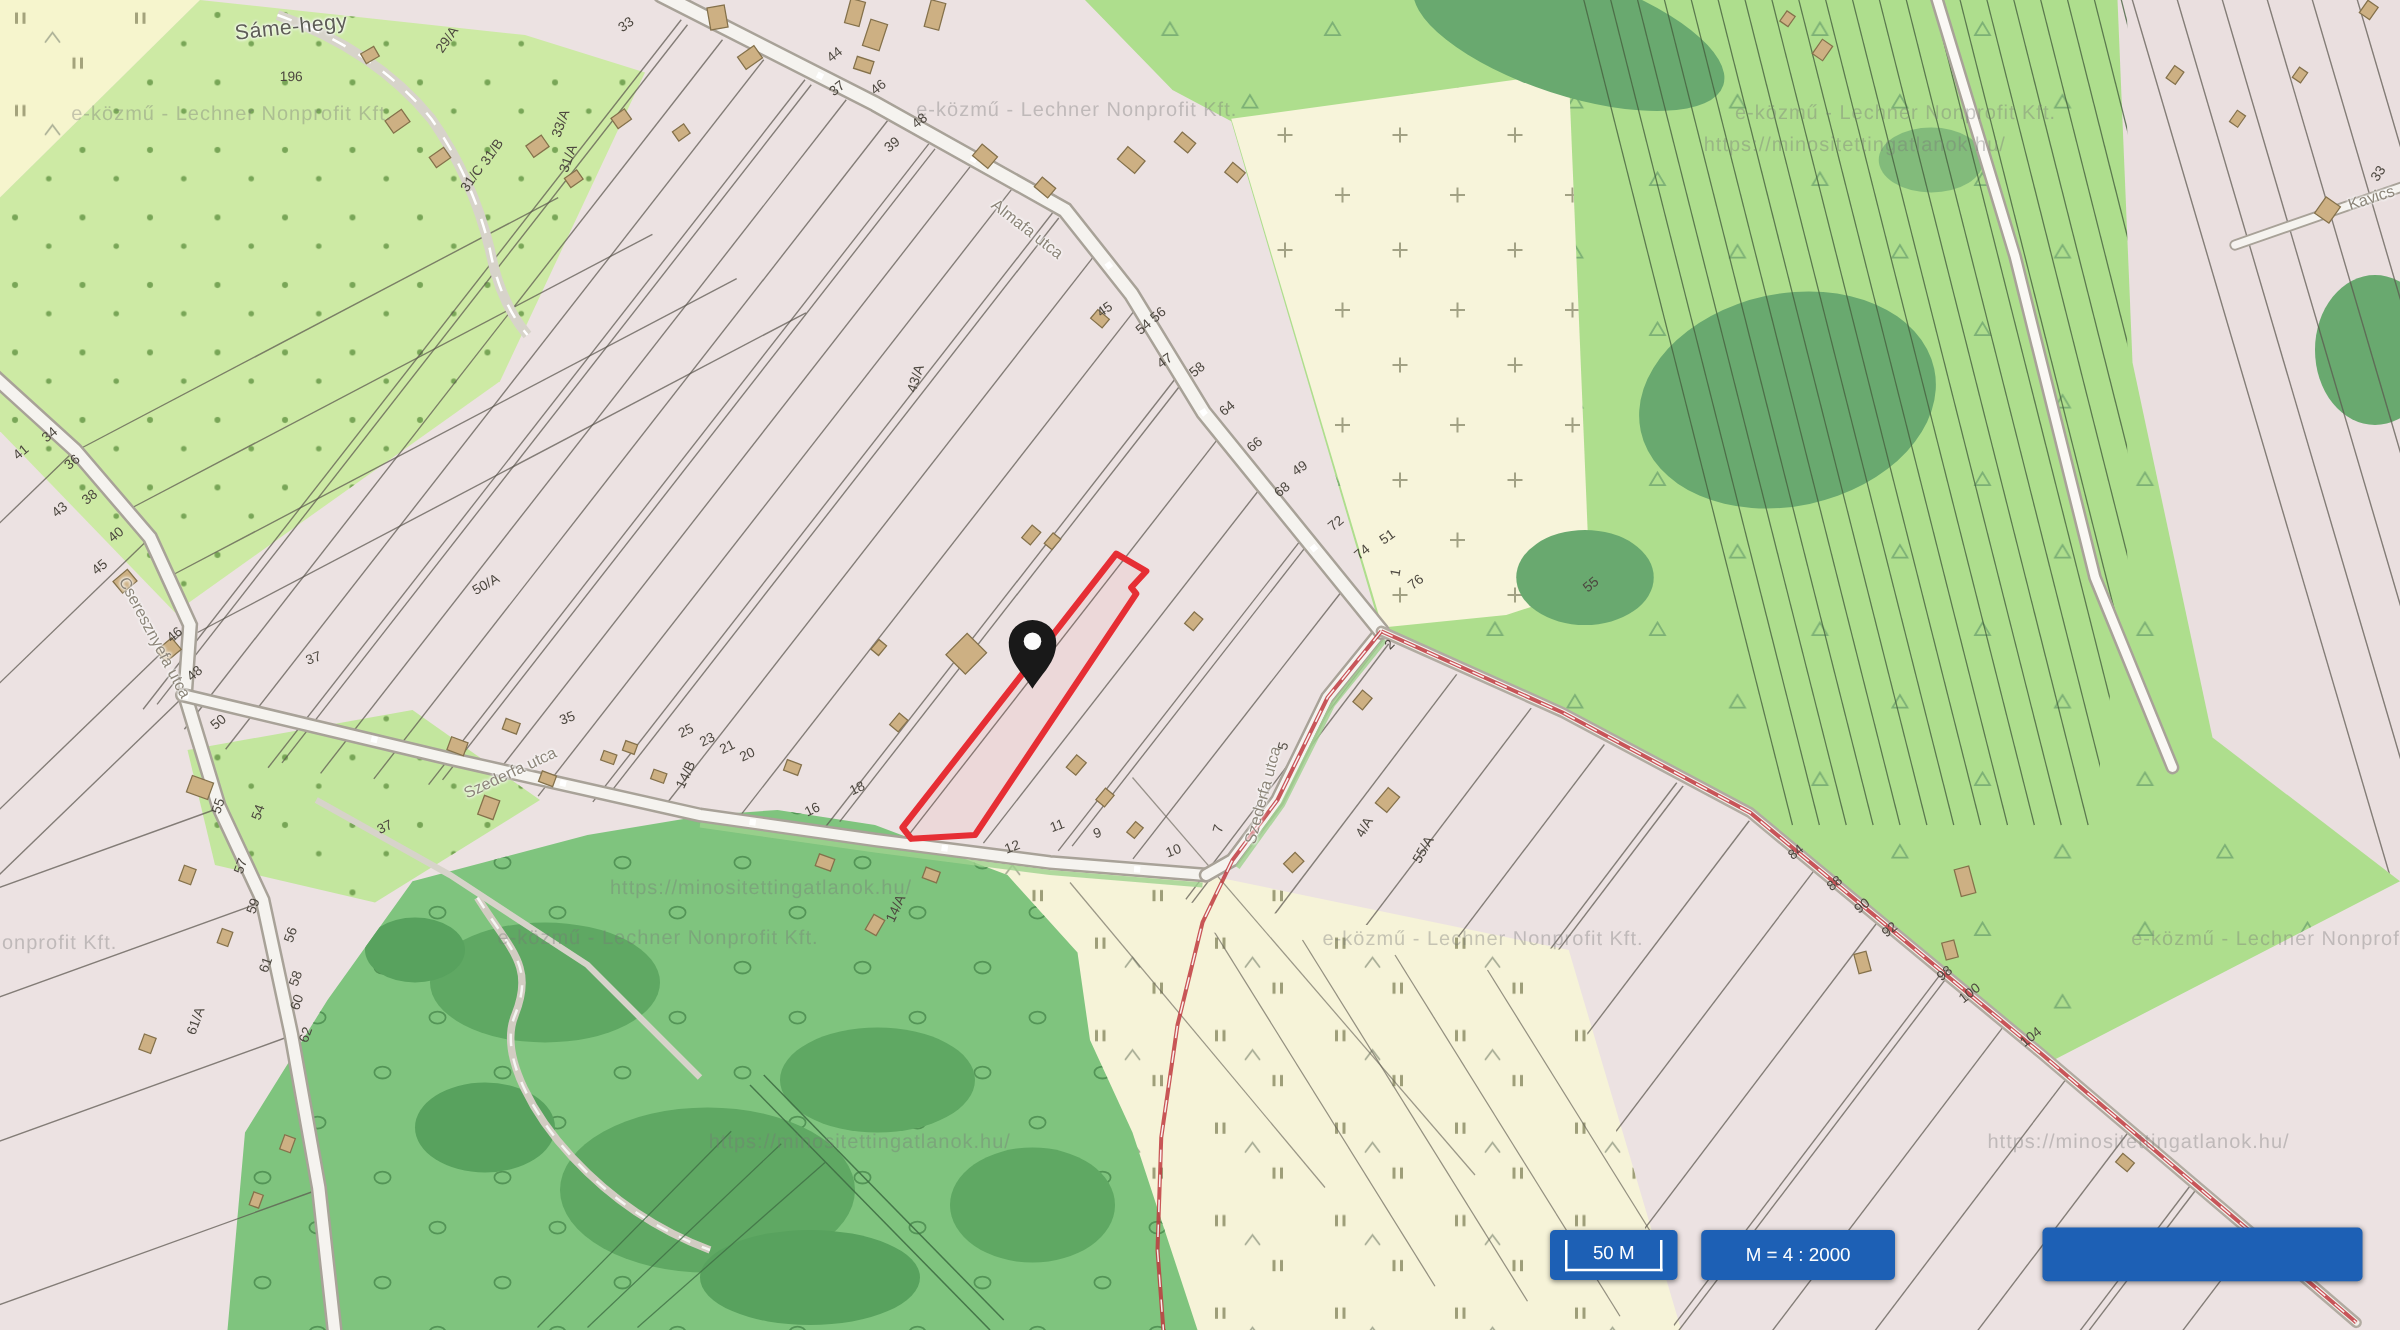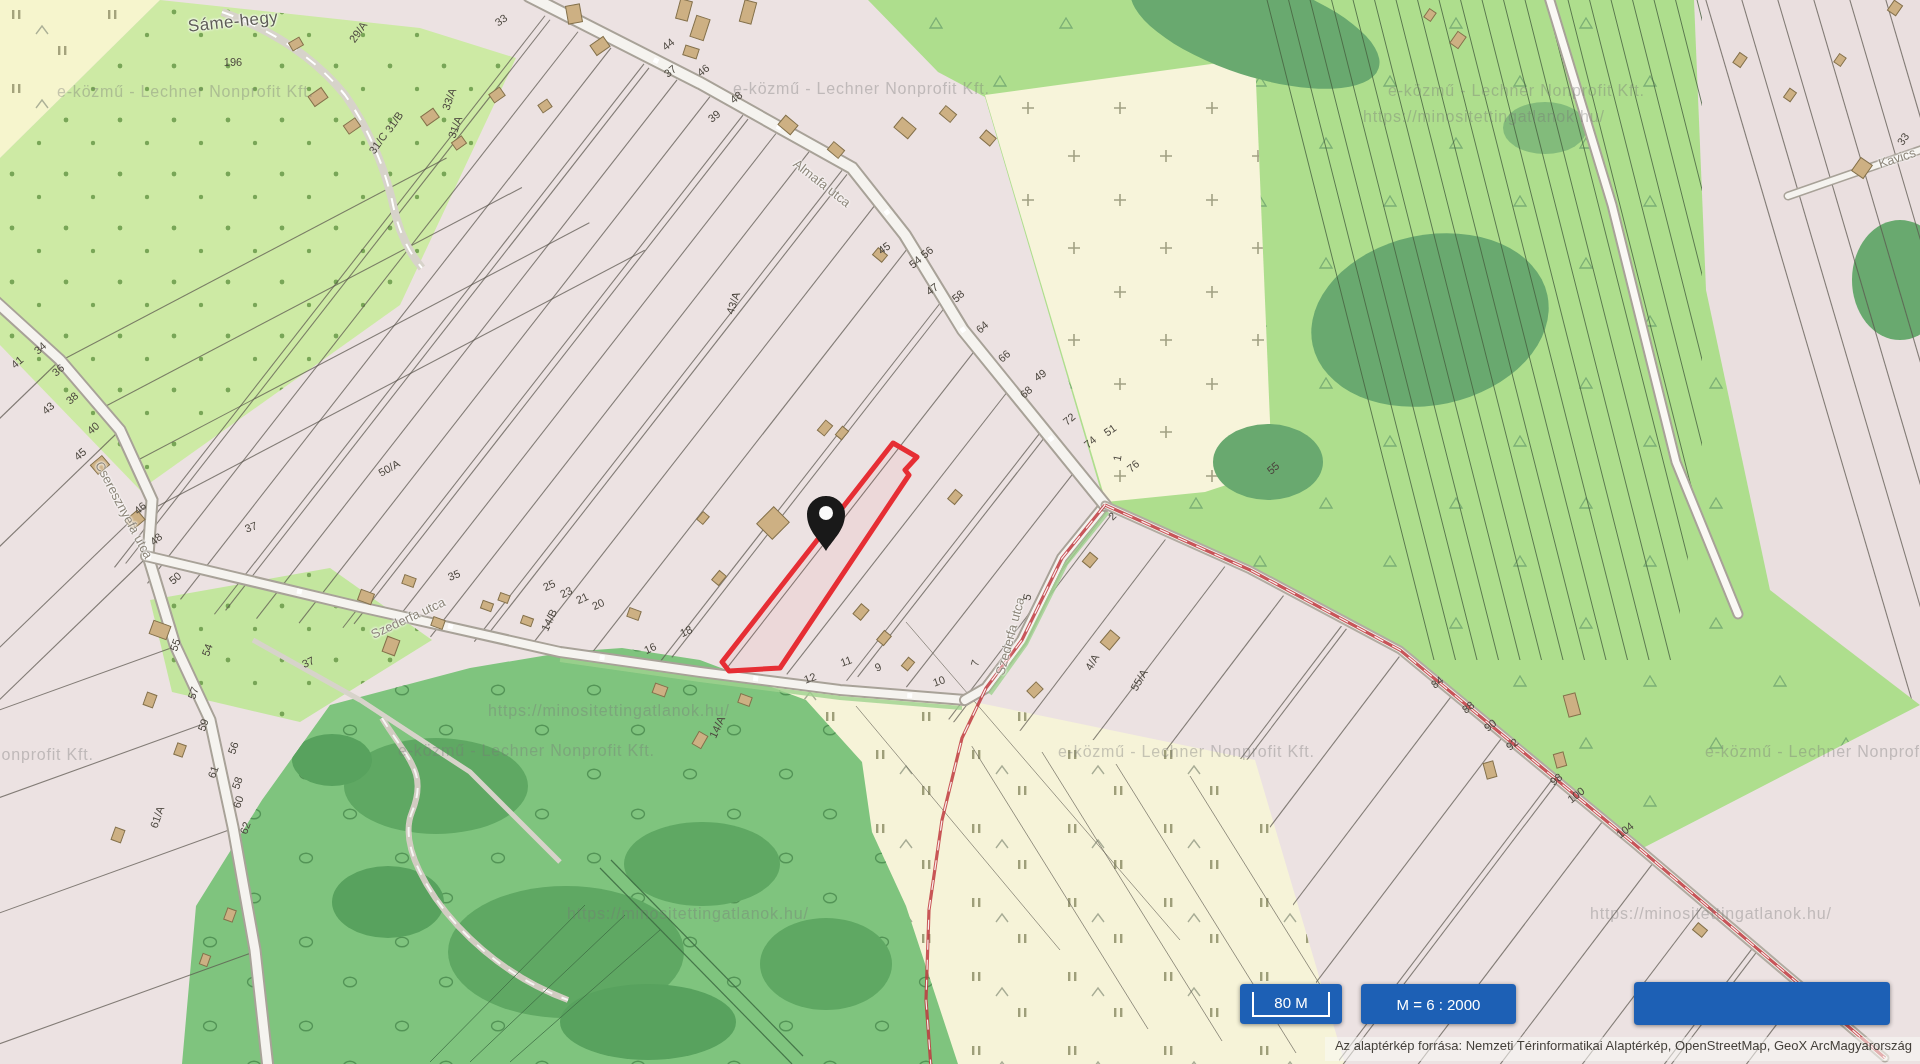--- a/index.html
+++ b/index.html
@@ -427,22 +427,21 @@
       <span class="pnum" style="left: 1490px; top: 725px; --r: -38deg;">90</span>
       <span class="pnum" style="left: 1512px; top: 744px; --r: -38deg;">92</span>
       <span class="pnum" style="left: 1556px; top: 779px; --r: -38deg;">98</span>
       <span class="pnum" style="left: 1576px; top: 795px; --r: -38deg;">100</span>
       <span class="pnum" style="left: 1625px; top: 830px; --r: -38deg;">104</span>
       <span class="pnum" style="left: 1903px; top: 139px; --r: -55deg;">33</span>
     </div>
 
 <div class="btn" id="scalebar-btn" style="left:1240px;top:984px;width:102px;height:40px;">
   <div class="bracket"></div>
-  <span>80 M</span>
+  <span>50 M</span>
 </div>
 <div class="btn" style="left:1361px;top:984px;width:155px;height:40px;">
-  <span>M = 6 : 2000</span>
+  <span>M = 4 : 2000</span>
 </div>
 <div class="btn" style="left:1634px;top:982px;width:256px;height:43px;"></div>
 
-<div id="attribution">Az alaptérkép forrása: Nemzeti Térinformatikai Alaptérkép, OpenStreetMap, GeoX ArcMagyarország</div>
 
 </div>
 
 </body></html>

